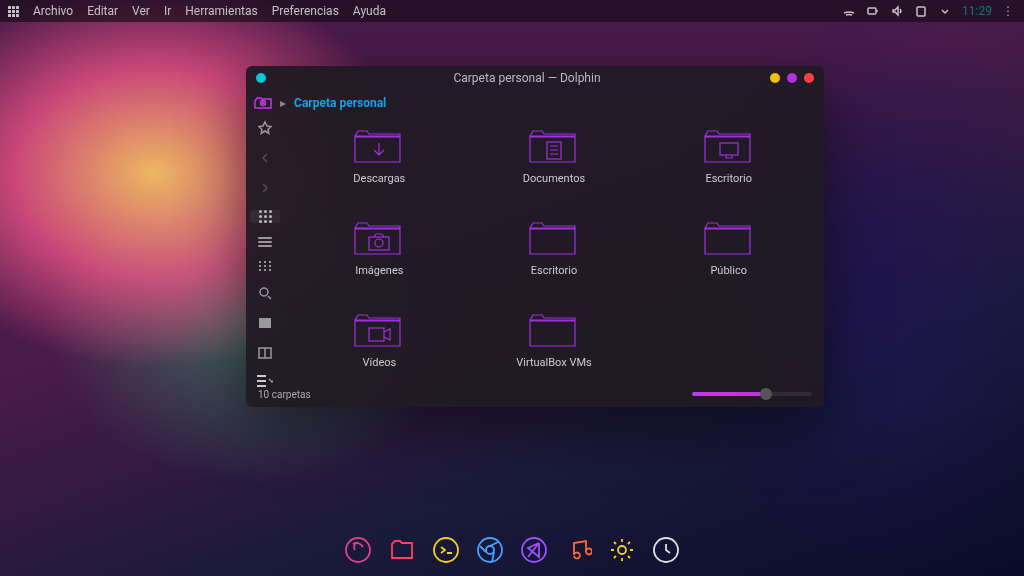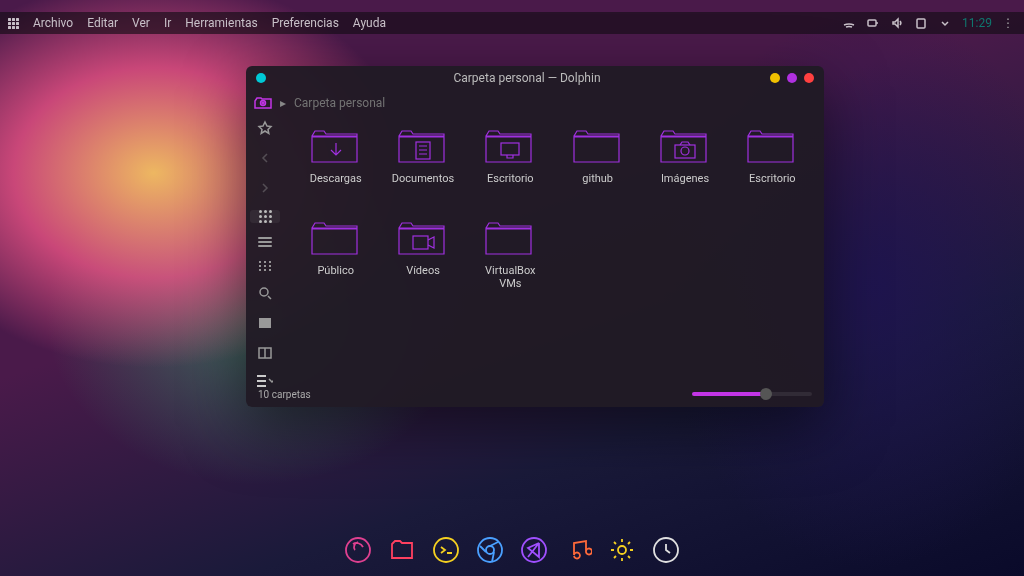--- a/index.html
+++ b/index.html
@@ -3,51 +3,51 @@
 <meta charset="utf-8">
 <style>
 *{margin:0;padding:0;box-sizing:border-box;font-family:-apple-system,BlinkMacSystemFont,"Segoe UI",Roboto,sans-serif}
 html,body{width:1024px;height:576px;overflow:hidden}
 body{background:linear-gradient(135deg,#ffb347 0%,#ff4e88 20%,#c435b0 35%,#4e2a6f 55%,#1a1a4a 75%,#0d0d2b 100%);position:relative}
 .wallpaper{position:absolute;inset:0;background:
  radial-gradient(ellipse 400px 300px at 15% 30%,rgba(255,200,100,.9) 0%,rgba(255,90,140,.7) 35%,transparent 65%),
  radial-gradient(ellipse 350px 280px at 25% 55%,rgba(60,200,120,.45) 0%,transparent 60%),
  radial-gradient(ellipse 300px 400px at 85% 50%,rgba(30,20,80,.9) 0%,transparent 70%),
  linear-gradient(160deg,#4a1a4a 40%,#1a1a3a 70%,#0a0a2a 100%)}
-.menubar{position:absolute;top:12px;left:0;right:0;height:22px;background:rgba(20,12,22,.65);display:flex;align-items:center;padding:0 8px;color:#c8c0c8;font-size:12px;gap:14px;z-index:100}
+.menubar{position:absolute;top:0;left:0;right:0;height:22px;background:rgba(20,12,22,.65);display:flex;align-items:center;padding:0 8px;color:#c8c0c8;font-size:12px;gap:14px;z-index:100}
 .menubar .apps-icon{display:grid;grid-template-columns:repeat(3,3px);gap:1px;cursor:pointer}
 .menubar .apps-icon i{width:3px;height:3px;background:#c8c0c8;border-radius:.5px}
 .menubar .menu-item{cursor:pointer}
 .tray{margin-left:auto;display:flex;align-items:center;gap:10px}
 .tray svg{width:14px;height:14px;fill:none;stroke:#c8c0c8;stroke-width:1.5}
 .tray .clock{font-size:12px;color:#0f766e}
 .tray .more{letter-spacing:2px;color:#aaa}
 .window{position:absolute;left:246px;top:66px;width:578px;height:341px;background:rgba(32,26,36,.96);border-radius:6px;box-shadow:0 20px 60px rgba(0,0,0,.5);display:flex;flex-direction:column;color:#ccc;font-size:12px}
 .titlebar{height:24px;display:flex;align-items:center;position:relative}
 .titlebar .title{position:absolute;left:0;right:16px;text-align:center;font-size:12px;color:#bbb}
 .titlebar .tl-dot{width:10px;height:10px;border-radius:50%;margin-left:10px;z-index:1}
 .titlebar .dots-right{position:absolute;right:10px;display:flex;gap:7px;z-index:1}
 .titlebar .dots-right span{width:10px;height:10px;border-radius:50%}
 .pathbar{height:26px;display:flex;align-items:center;padding-left:8px;gap:8px}
 .pathbar svg{width:18px;height:14px;stroke:#c235e6;fill:none;stroke-width:1.5}
 .pathbar .sep{color:#888}
-.pathbar .crumb{color:#737373;font-weight:400}
+.pathbar .crumb{color:#0ea5e9;font-weight:700}
 .body{flex:1;display:flex;min-height:0}
 .sidebar{width:38px;display:flex;flex-direction:column;align-items:center;padding-top:4px;gap:14px}
 .sidebar .sb{width:16px;height:16px;display:flex;align-items:center;justify-content:center;cursor:pointer;color:#999}
 .sidebar .sb svg{width:16px;height:16px;fill:none;stroke:currentColor;stroke-width:1.5}
 .sidebar .sb.active{background:rgba(255,255,255,.06);width:30px;height:22px;border-radius:3px}
 .grid-dots{display:grid;grid-template-columns:repeat(3,3px);gap:2px}
 .grid-dots i{width:3px;height:3px;background:#bbb;border-radius:50%}
 .grid-small i{width:2px;height:2px}
 .list-lines{display:flex;flex-direction:column;gap:2px;width:14px}
 .list-lines i{height:2px;background:#999;border-radius:1px}
 .hamburger{display:flex;flex-direction:column;gap:3px;width:14px}
 .hamburger i{height:2px;background:#ccc}
-.content{flex:1;padding:6px 18px;display:grid;grid-template-columns:repeat(6,1fr);grid-auto-rows:88px;gap:4px 20px;align-content:start}
+.content{flex:1;padding:6px 18px;display:grid;grid-template-columns:repeat(3,1fr);grid-auto-rows:88px;gap:4px 20px;align-content:start}
 .folder{display:flex;flex-direction:column;align-items:center;gap:6px;cursor:pointer;padding-top:4px}
 .folder .ficon{width:54px;height:40px;position:relative}
 .folder .ficon svg{width:100%;height:100%;fill:none;stroke:#a030e0;stroke-width:1.2}
 .folder .label{font-size:11px;color:#ccc;text-align:center}
 .statusbar{height:26px;display:flex;align-items:center;padding:0 12px;font-size:10px;color:#aaa}
 .statusbar .slider{margin-left:auto;width:120px;height:4px;background:rgba(255,255,255,.08);border-radius:2px;position:relative}
 .statusbar .slider .fill{position:absolute;left:0;top:0;bottom:0;width:62%;background:#c235e6;border-radius:2px}
 .statusbar .slider .knob{position:absolute;left:62%;top:50%;transform:translate(-50%,-50%);width:12px;height:12px;background:#555;border-radius:50%}
 .dock{position:absolute;bottom:6px;left:50%;transform:translateX(-50%);display:flex;gap:12px;padding:4px 10px;z-index:50}
 .dock .di{width:32px;height:32px;display:flex;align-items:center;justify-content:center;cursor:pointer}
@@ -215,26 +215,20 @@
           <div class="ficon"><svg viewBox="0 0 54 40">
               <path d="M3 10l3-5h9l2 3h31v3H3z M3 10h45v26H3z"></path>
               <rect x="18" y="17" width="18" height="12"></rect>
               <path d="M24 29v3h6v-3"></path>
             </svg></div>
           <div class="label">Escritorio</div>
         </div>
         <div class="folder">
           <div class="ficon"><svg viewBox="0 0 54 40">
               <path d="M3 10l3-5h9l2 3h31v3H3z M3 10h45v26H3z"></path>
-            </svg></div>
-          <div class="label">github</div>
-        </div>
-        <div class="folder">
-          <div class="ficon"><svg viewBox="0 0 54 40">
-              <path d="M3 10l3-5h9l2 3h31v3H3z M3 10h45v26H3z"></path>
               <rect x="17" y="19" width="20" height="13"></rect>
               <circle cx="27" cy="25" r="4"></circle>
               <path d="M22 19l2-3h6l2 3"></path>
             </svg></div>
           <div class="label">Imágenes</div>
         </div>
         <div class="folder">
           <div class="ficon"><svg viewBox="0 0 54 40">
               <path d="M3 10l3-5h9l2 3h31v3H3z M3 10h45v26H3z"></path>
             </svg></div>

